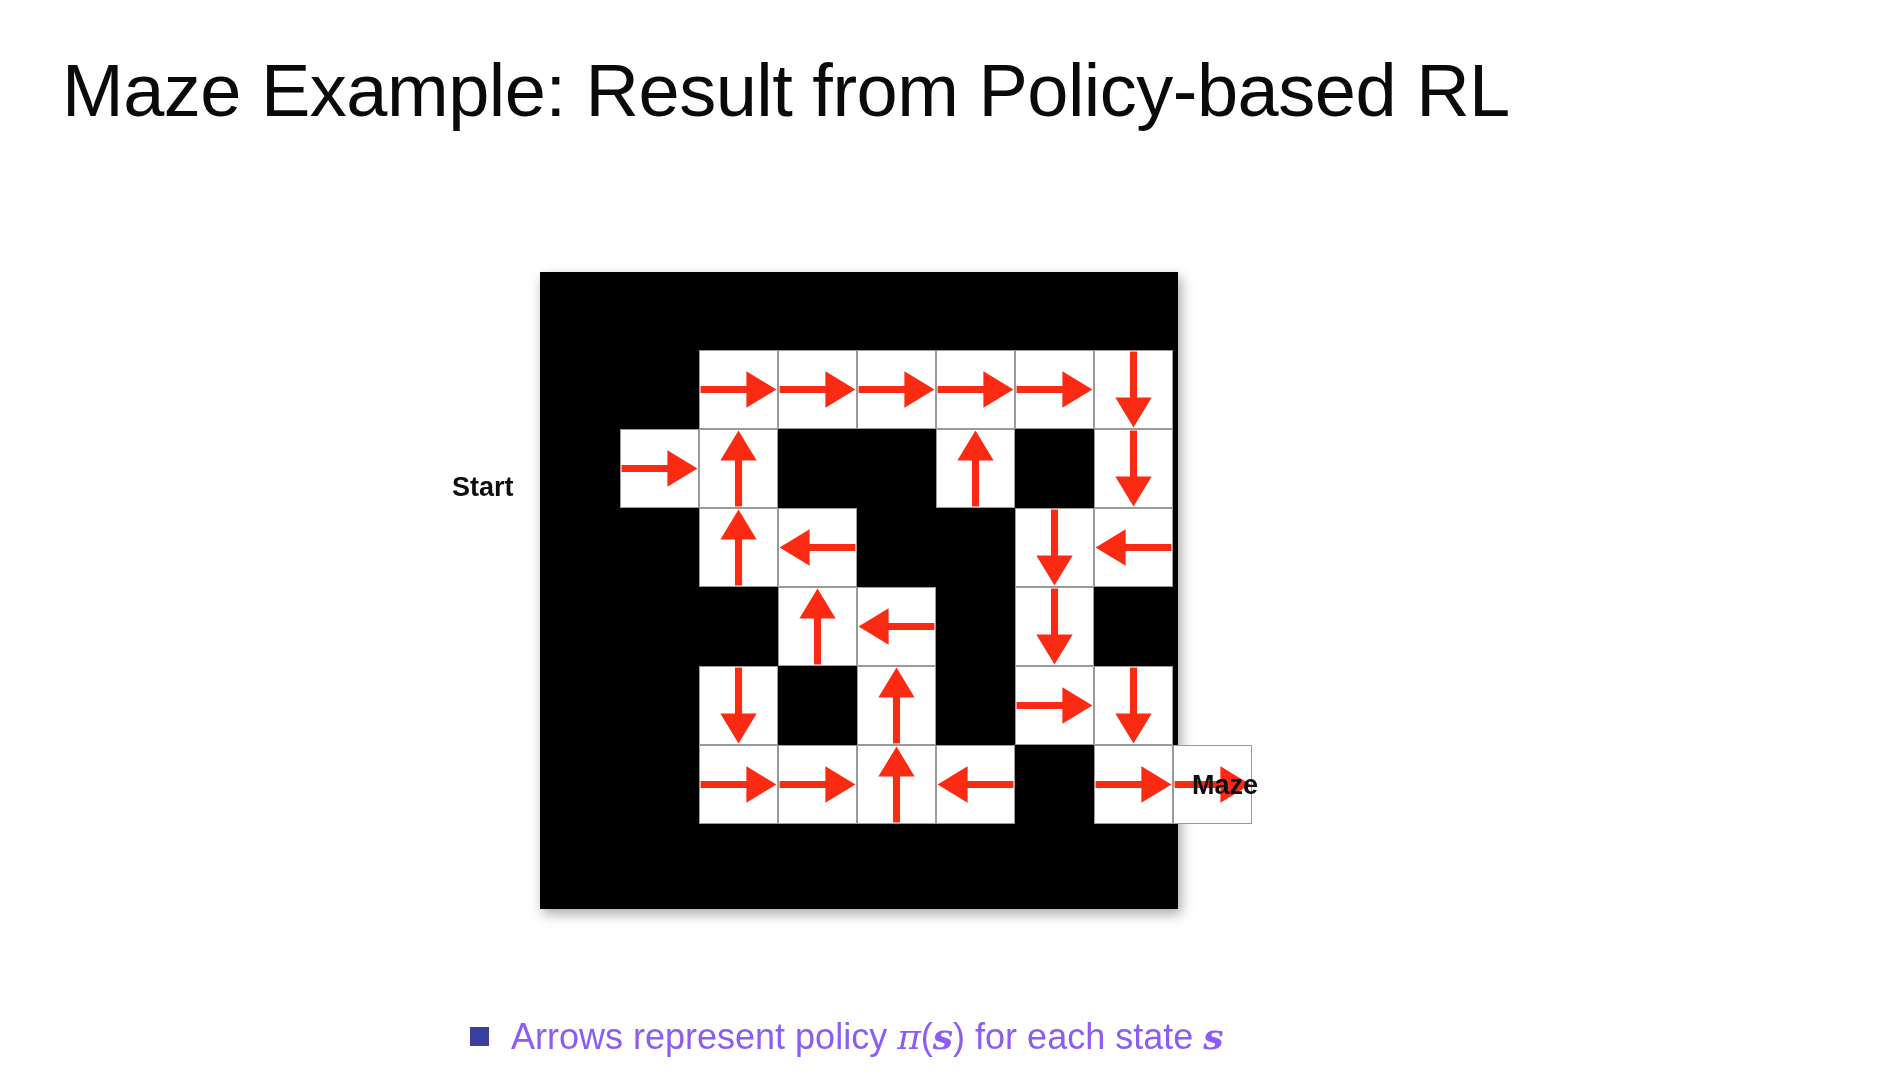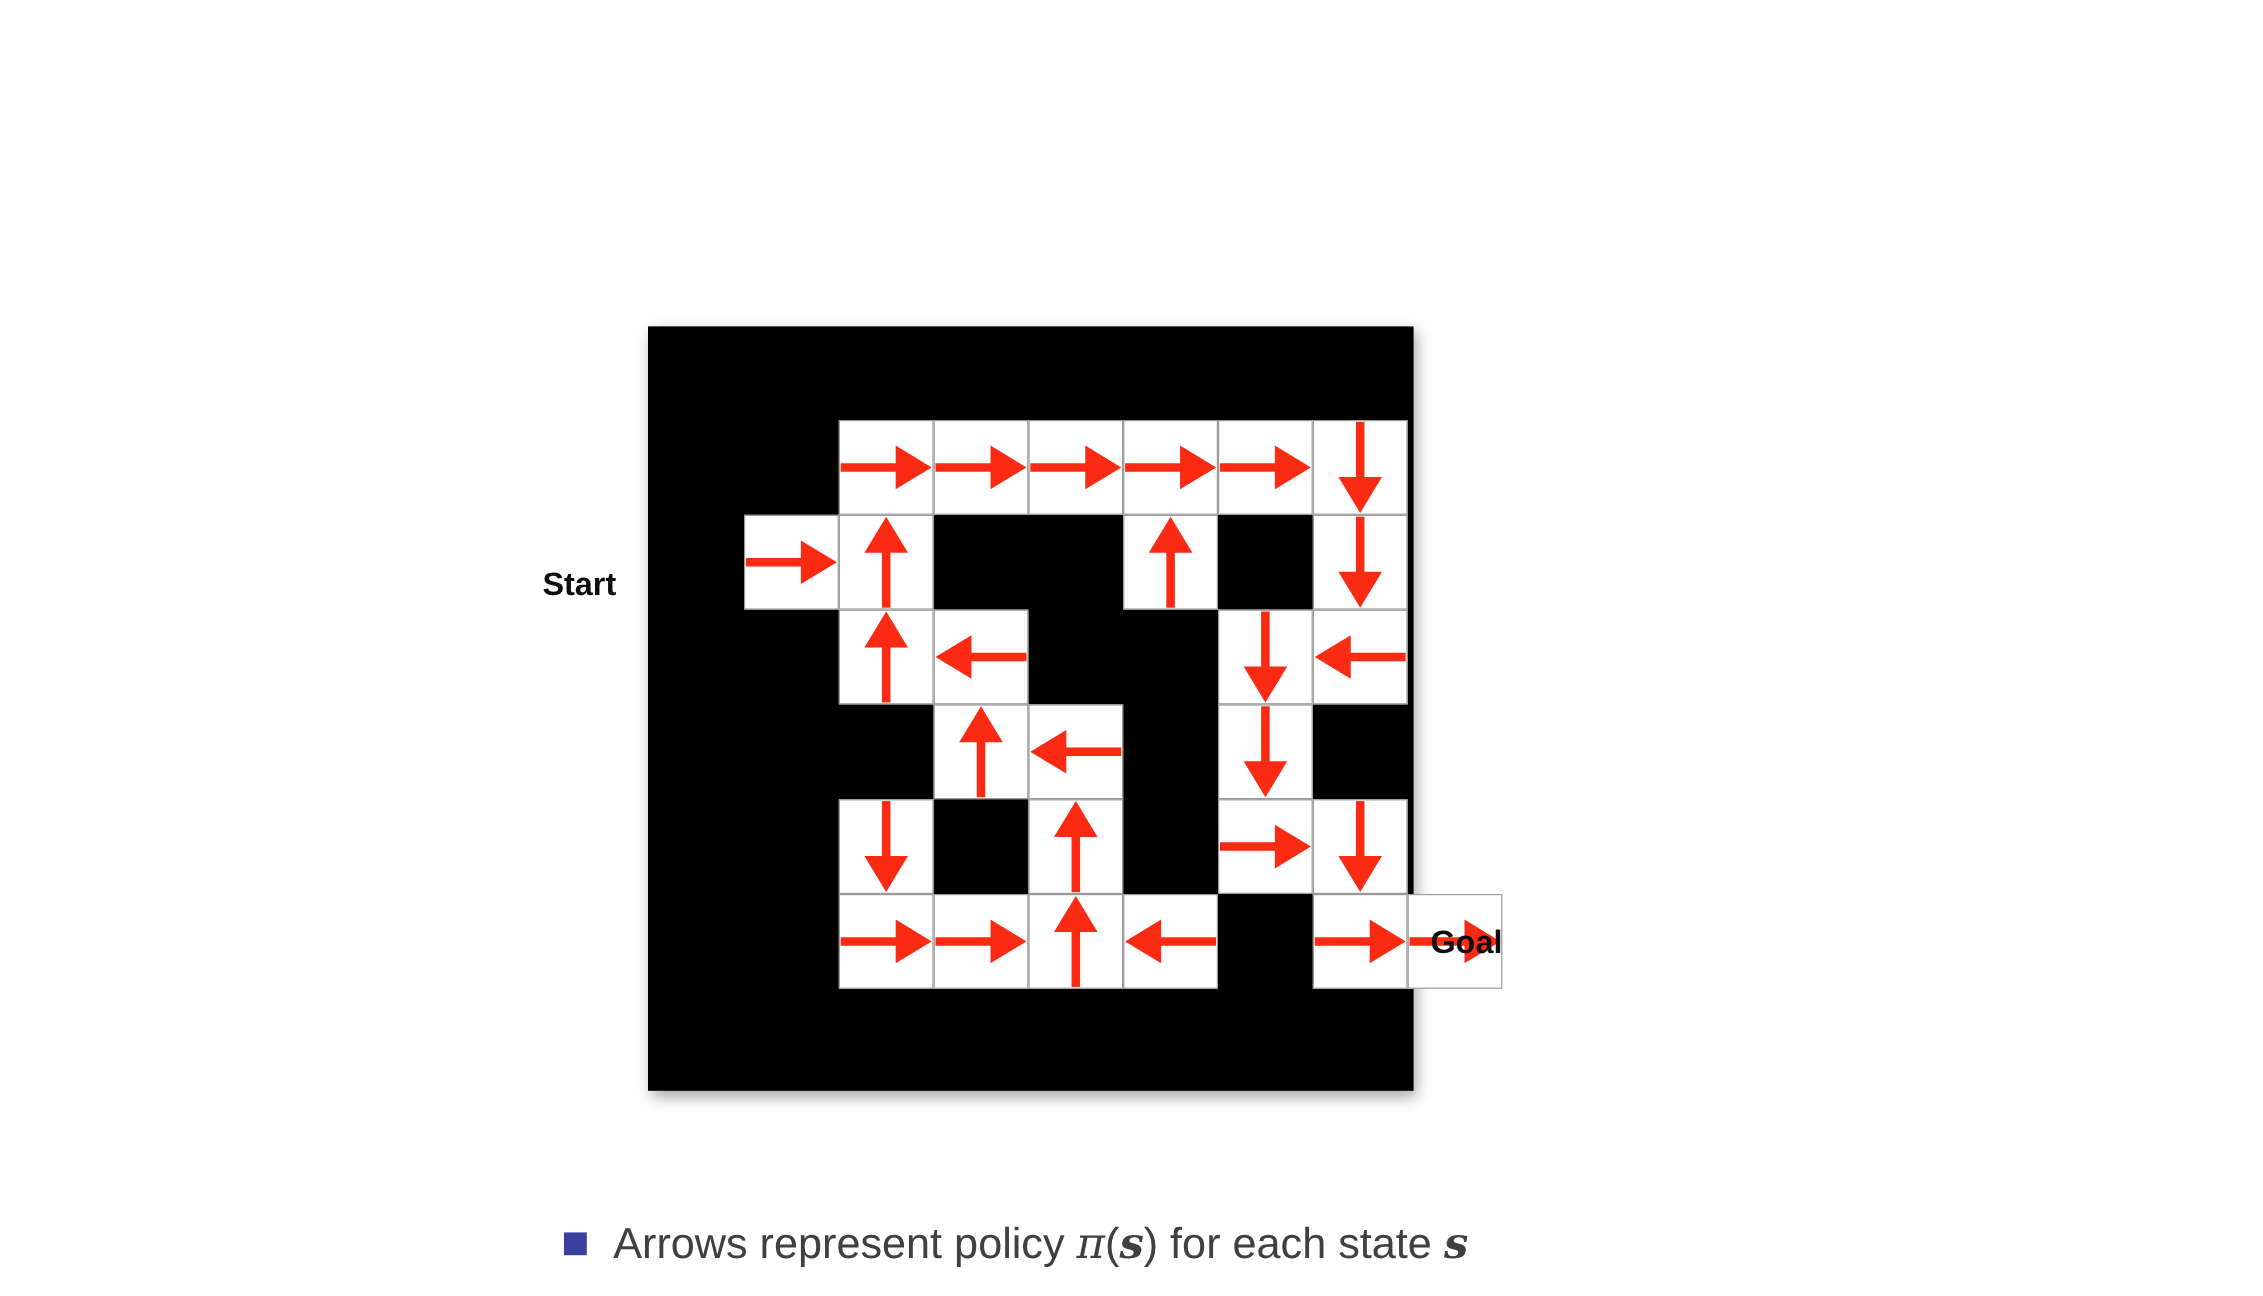--- a/index.html
+++ b/index.html
@@ -45,35 +45,36 @@
 
   
   #caption{
     position:absolute;left:470px;top:1015px;
     display:flex;align-items:center;gap:22px;
   }
   #caption .bullet{
     width:19px;height:19px;background:#3b3f9e;flex:0 0 auto;
   }
   #caption .caption-text{
-    font-size:36px;color:#404040;white-space:nowrap;
+    font-size:36px;color:#8b5cf6;white-space:nowrap;
     font-family:"Liberation Sans", sans-serif;
   }
   #caption .pi{
     font-family:"DejaVu Serif", serif;font-style:italic;
   }
   #caption .var{
     font-family:"DejaVu Serif", serif;font-style:italic;font-weight:600;
   }
 </style>
 </head>
 <body>
 
 <div id="slide">
 
+  <div class="slide-title">Maze Example: Result from Policy-based RL</div>
 
   <div id="figure">
     <div id="board">
         <div class="cell" style="left: 159px; top: 78px; width: 79px; height: 79px;"></div>
         <div class="arrow" style="left: 159px; top: 78px;">
           <svg width="79" height="79" viewBox="0 0 100 100">
             <line stroke="#fb2a13" stroke-width="9" stroke-linecap="butt" x1="2" y1="50" x2="72" y2="50"></line>
             <polygon fill="#fb2a13" points="98,50 60,27 60,73"></polygon>
           </svg>
         </div>
@@ -257,20 +258,20 @@
           <svg width="79" height="79" viewBox="0 0 100 100">
             <line stroke="#fb2a13" stroke-width="9" stroke-linecap="butt" x1="2" y1="50" x2="72" y2="50"></line>
             <polygon fill="#fb2a13" points="98,50 60,27 60,73"></polygon>
           </svg>
         </div>
       </div>
   </div>
 
   <div class="edge-label" id="start-label">Start</div>
 
-  <div class="edge-label" id="goal-label">Goal</div>
+  <div class="edge-label" id="goal-label">Maze</div>
 
   <div id="caption">
     <span class="bullet"></span>
     <span class="caption-text"><span>Arrows represent policy </span><span class="pi">π</span><span>(</span><span class="var">s</span><span>)</span><span> for each state </span><span class="var">s</span></span>
   </div>
 
 </div>
 
 </body></html>

